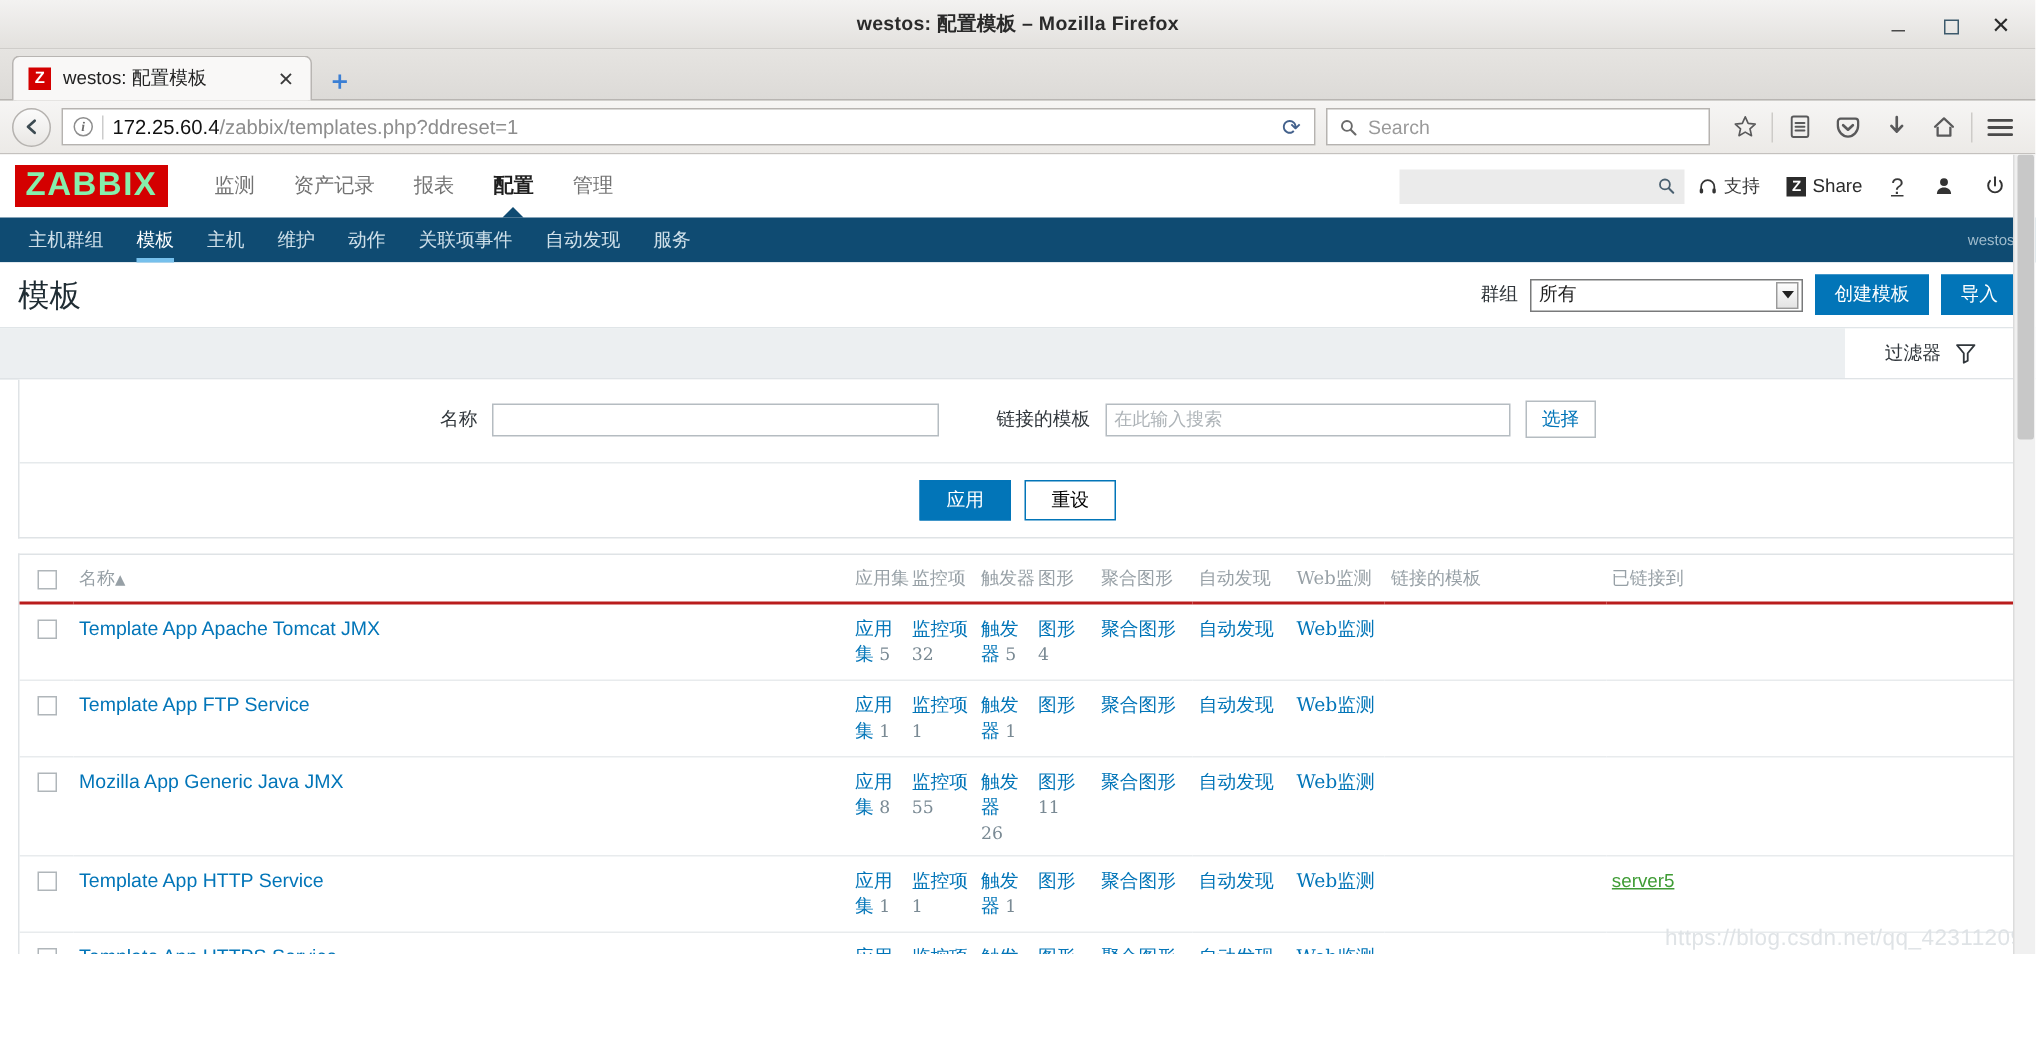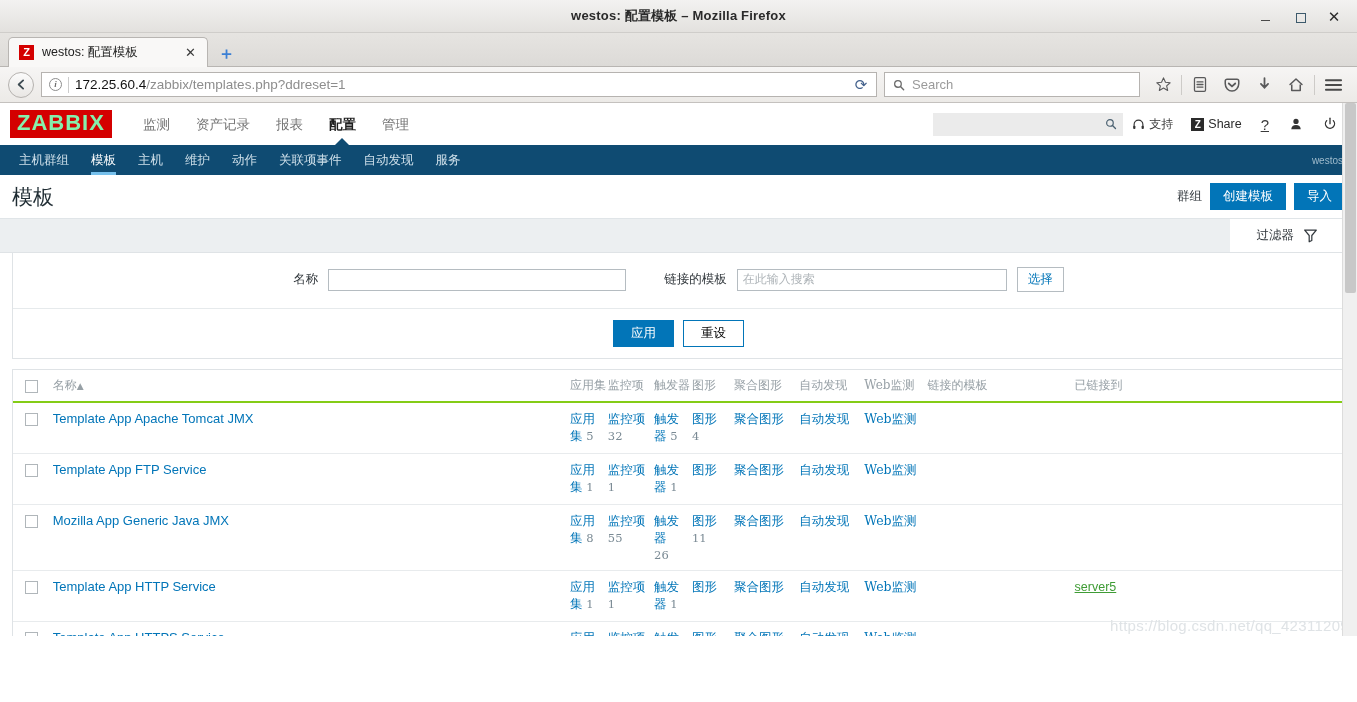--- a/index.html
+++ b/index.html
@@ -250,21 +250,21 @@
     font-family: "DejaVu Serif", "Liberation Serif", serif;
   }
 
   
   .list-wrap { margin: 10px 12px 0 12px; border: 1px solid #dfe3e6; border-bottom: none;
                background:#fff; }
   table.tlist { width: 100%; border-collapse: collapse; table-layout: fixed; }
   table.tlist th {
     font-weight: normal; font-size: 12px; color: #97a0a6;
     text-align: left; padding: 7px 4px 7px 4px;
-    border-bottom: 2px solid #84cc16;
+    border-bottom: 2px solid #b91c1c;
     font-family: "DejaVu Serif", "Liberation Serif", serif;
     vertical-align: middle; white-space: nowrap;
   }
   table.tlist td {
     padding: 8px 4px; border-bottom: 1px solid #e8ebed;
     font-size: 12.5px; vertical-align: top;
     font-family: "DejaVu Serif", "Liberation Serif", serif;
   }
   .cb {
     width: 13px; height: 13px; border: 1px solid #b0b6ba; background: #fff;
@@ -431,20 +431,26 @@
     <a href="#">服务</a>
     <span class="zbx-user">westos</span>
   </div>
 
   <div class="zbx-body">
 
     <div class="title-row">
       <h1 class="page-title">模板</h1>
       <div class="title-ctrls">
         <span class="ctrl-label">群组</span>
+        <div class="sel-box">
+          <span class="txt">所有</span>
+          <span class="sel-arrow">
+              <i></i>
+            </span>
+        </div>
         <button class="btn-blue">创建模板</button>
         <button class="btn-blue">导入</button>
       </div>
     </div>
 
     <div class="filter-tabrow">
       <div class="filter-tab">
         <span>过滤器</span>
         <svg width="15" height="15" viewBox="0 0 16 16" aria-hidden="true">
           <path d="M1.8 2.2h12.4l-4.8 5.8v5.3l-2.8 1.4V8z" fill="none" stroke="#31373c" stroke-width="1.3" stroke-linejoin="round"></path>

